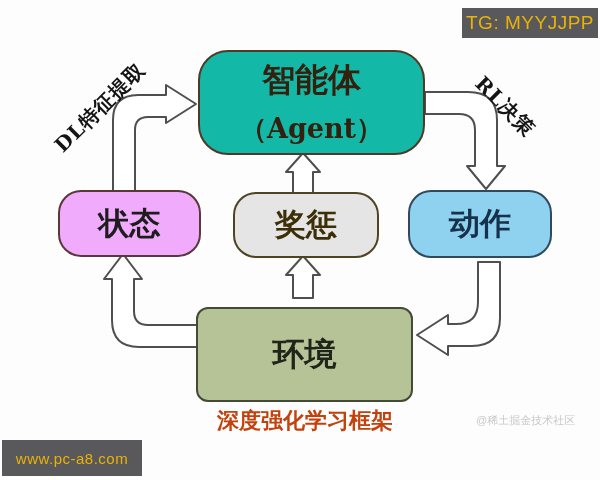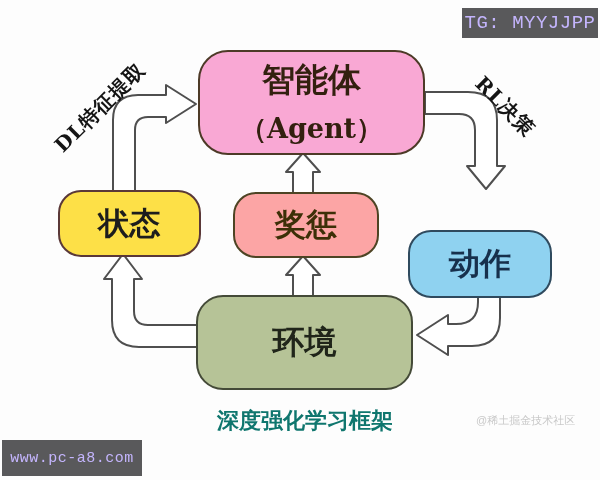--- a/index.html
+++ b/index.html
@@ -61,25 +61,24 @@
     font-size: 31px;
     color: #3c2f07;
     border-color: #4e4424;
   }
   .node-action {
     left: 408px; top: 190px; width: 144px; height: 68px;
     border-radius: 23px;
     font-size: 31px;
     color: #17304c;
     border-color: #2f4a5e;
-    margin-top: 40px;
   }
   .node-environment {
-    left: 196px; top: 295px; width: 217px; height: 95px;
-    border-radius: 27px;
+    left: 196px; top: 307px; width: 217px; height: 95px;
+    border-radius: 12px;
     font-size: 32px;
     color: #20251a;
     border-color: #444a38;
   }
   .edge-label {
     position: absolute;
     z-index: 3;
     font-weight: 700;
     color: #141414;
     text-align: center;
@@ -96,37 +95,37 @@
     font-size: 20px;
     transform: rotate(45deg);
   }
   .caption {
     position: absolute;
     z-index: 3;
     left: 185px; top: 406px; width: 240px;
     text-align: center;
     font-size: 22px;
     font-weight: 700;
-    color: #0f766e;
+    color: #c2410c;
   }
   .watermark {
     position: absolute;
     z-index: 3;
     left: 456px; top: 413px;
     font-size: 11px;
     color: #c9c9c9;
     font-family: "Liberation Sans", sans-serif;
     margin-left: 20px;
   }
   .badge {
     position: absolute;
     z-index: 4;
     background: #59595b;
-    color: #c4b5fd;
-    font-family: Liberation Mono, monospace;
+    color: #eab308;
+    font-family: Liberation Sans, sans-serif;
     display: flex;
     align-items: center;
     justify-content: center;
     letter-spacing: 0.5px;
   }
   .badge-tg {
     left: 462px; top: 8px; width: 136px; height: 30px;
     font-size: 19px;
   }
   .badge-site {
@@ -147,28 +146,28 @@
 
     <path d="M293,195 L293,172 L286,172 L303,153 L320,172 L313,172 L313,195 Z"></path>
 
     <path d="M293,298 L293,275 L286,275 L303,256 L320,275 L313,275 L313,298 Z"></path>
 
     <path d="M198,325 L148,325 Q134,325 134,311 L134,279 L142,279 L123,254 L104,279 L112,279 L112,320 Q112,347 139,347 L198,347 Z"></path>
 
     <path d="M478,262 L478,302 Q478,324 456,324 L448,324 L448,315 L417,335 L448,355 L448,346 L472,346 Q500,346 500,318 L500,262 Z"></path>
   </svg>
 
-  <div class="node node-agent" style="background-color: #f9a8d4;">
+  <div class="node node-agent" style="background-color: #14b8a6;">
     <div class="agent-title">智能体</div>
     <div class="agent-subtitle">（Agent）</div>
   </div>
 
-  <div class="node node-state" style="background-color: #fde047;">状态</div>
+  <div class="node node-state" style="background-color: #f0abfc;">状态</div>
 
-  <div class="node node-reward" style="background-color: #fca5a5;">奖惩</div>
+  <div class="node node-reward" style="background-color: #e5e5e5;">奖惩</div>
 
   <div class="node node-action" style="background-color: rgb(143, 210, 240);">动作</div>
 
   <div class="node node-environment" style="background-color: rgb(182, 195, 151);">环境</div>
 
   <div class="edge-label edge-label-dl">DL特征提取</div>
 
   <div class="edge-label edge-label-rl">RL决策</div>
 
   <div class="caption">深度强化学习框架</div>

